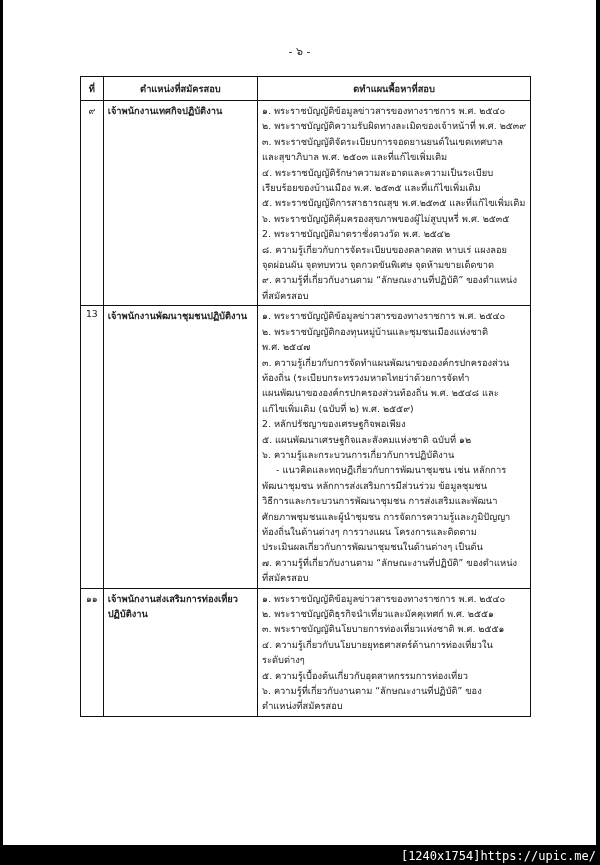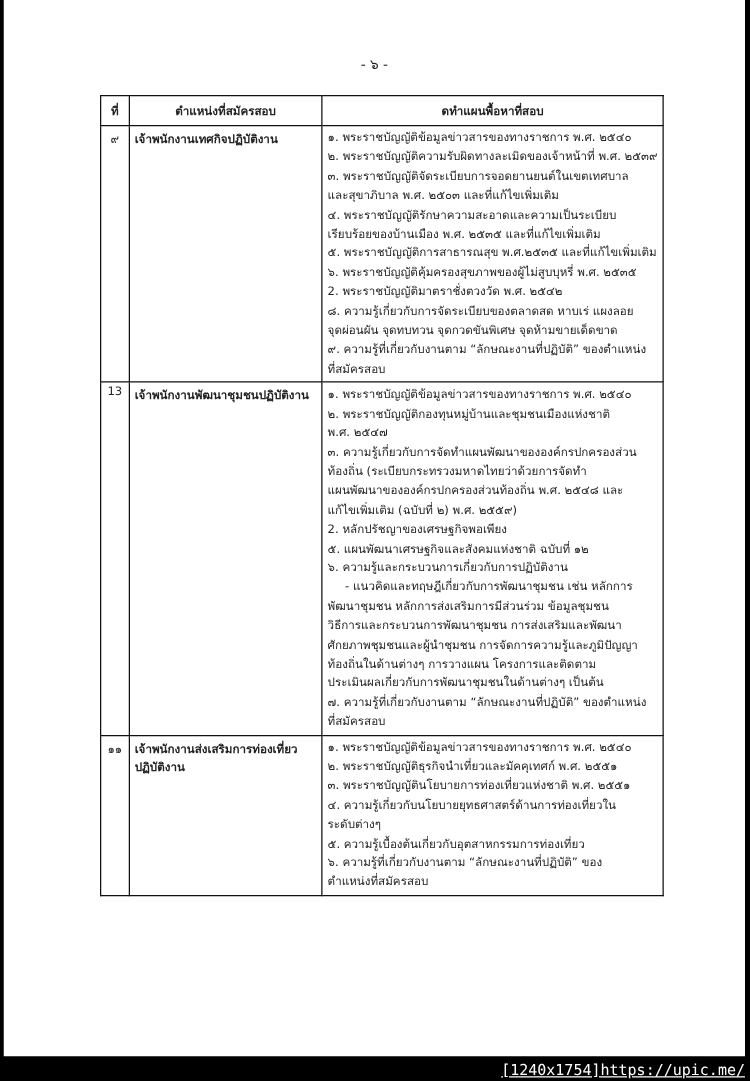--- a/index.html
+++ b/index.html
@@ -27,21 +27,21 @@
   col.c-no { width:23px; }
   col.c-pos { width:172px; }
   col.c-scope { width:256px; }
   td.no { text-align:center; padding-top:4px; }
   td.pos { font-weight:bold; padding-top:4px; }
   td.scope { padding-top:3px; padding-bottom:1px; }
   .line { line-height:15.4px; white-space:nowrap; overflow:hidden; }
   .indent { padding-left:14px; }
   .footer {
     position:absolute; right:4px; bottom:2px; color:#fff;
-    font-family:"DejaVu Sans Mono", monospace; font-size:12px;text-decoration:underline;
+    font-family:"DejaVu Sans Mono", monospace; font-size:12px;
   }
 </style>
 </head>
 <body>
 
 <div class="page">
   <div class="page-number">- ๖ -</div>
 
   <table class="exam">
     <colgroup>

